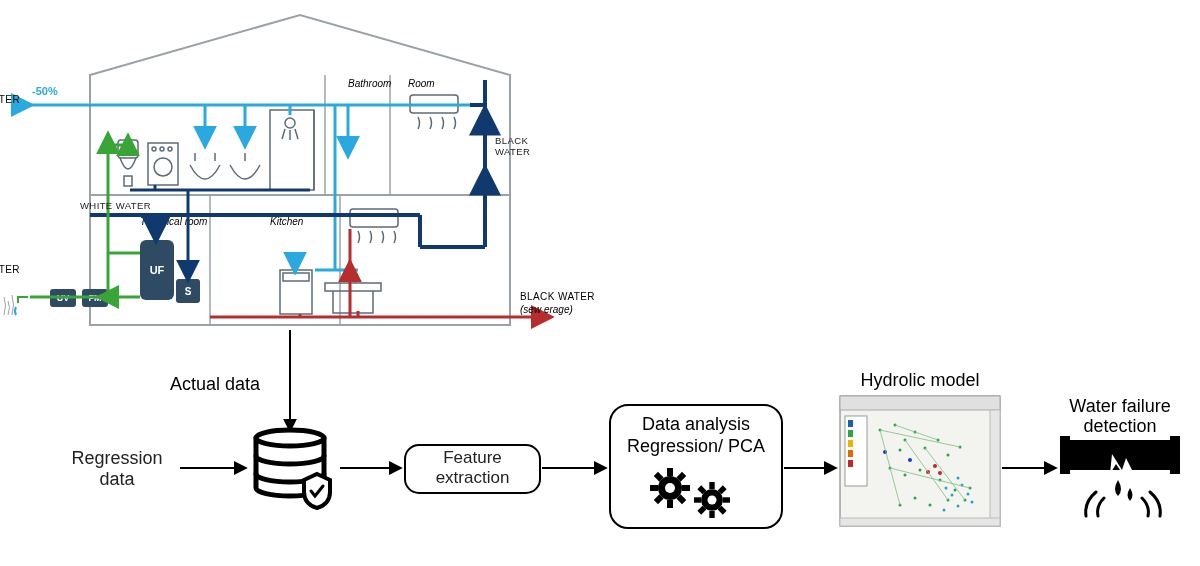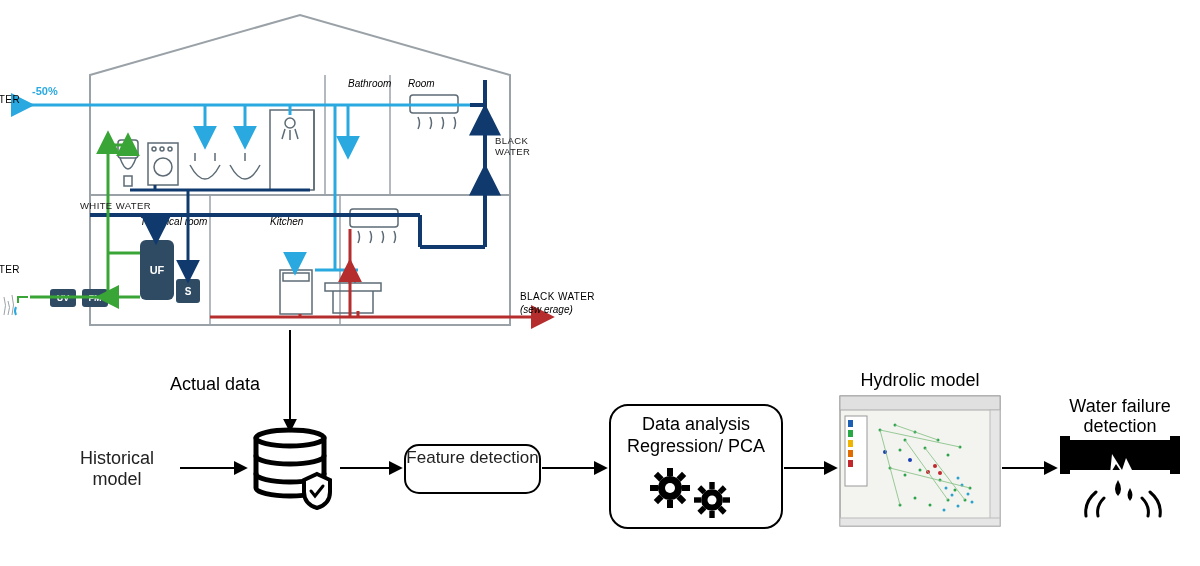--- a/index.html
+++ b/index.html
@@ -199,42 +199,42 @@
 
     <text class="label small caps" x="430" y="285">BLACK WATER</text>
     <text class="label small italic" x="430" y="298">(sew erage)</text>
   </g>
 
   <line x1="290" y1="330" x2="290" y2="430" stroke="#000" stroke-width="2" marker-end="url(#arr-black)"></line>
   <text x="170" y="390" class="label big">Actual data</text>
 
   <line x1="180" y1="468" x2="245" y2="468" stroke="#000" stroke-width="2" marker-end="url(#arr-black)"></line>
   <foreignObject x="62" y="448" width="110" height="44">
-    <div xmlns="http://www.w3.org/1999/xhtml" class="big" style="font-size:18px;text-align:center">Historical model</div>
+    <div xmlns="http://www.w3.org/1999/xhtml" class="big" style="font-size:18px;text-align:center">Regression data</div>
   </foreignObject>
 
   <g transform="translate(254,432)">
     <g fill="none" stroke="#000" stroke-width="5" stroke-linecap="round">
       <ellipse cx="36" cy="6" rx="34" ry="8"></ellipse>
       <path d="M2 6 v50 a34 8 0 0 0 68 0 v-50"></path>
       <path d="M2 24 a34 8 0 0 0 68 0"></path>
       <path d="M2 42 a34 8 0 0 0 68 0"></path>
     </g>
     <g transform="translate(48,42)">
       <path d="M15 0 L28 6 L28 18 Q28 30 15 34 Q2 30 2 18 L2 6 Z" fill="#fff" stroke="#000" stroke-width="4"></path>
       <path d="M9 17 l4 5 l8 -10" fill="none" stroke="#000" stroke-width="3" stroke-linecap="round"></path>
     </g>
   </g>
 
   <line x1="340" y1="468" x2="400" y2="468" stroke="#000" stroke-width="2" marker-end="url(#arr-black)"></line>
 
   <g>
     <rect x="405" y="445" width="135" height="48" rx="14" class="pipeline-box"></rect>
     <foreignObject x="405" y="448" width="135" height="44">
-      <div xmlns="http://www.w3.org/1999/xhtml" style="font-size:17px;text-align:center;line-height:20px">Feature detection</div>
+      <div xmlns="http://www.w3.org/1999/xhtml" style="font-size:17px;text-align:center;line-height:20px">Feature extraction</div>
     </foreignObject>
   </g>
 
   <line x1="542" y1="468" x2="605" y2="468" stroke="#000" stroke-width="2" marker-end="url(#arr-black)"></line>
 
   <g>
     <rect x="610" y="405" width="172" height="123" rx="18" class="pipeline-box"></rect>
     <text x="696" y="430" text-anchor="middle" font-size="18">Data analysis</text>
     <text x="696" y="452" text-anchor="middle" font-size="18">Regression/ PCA</text>
 

